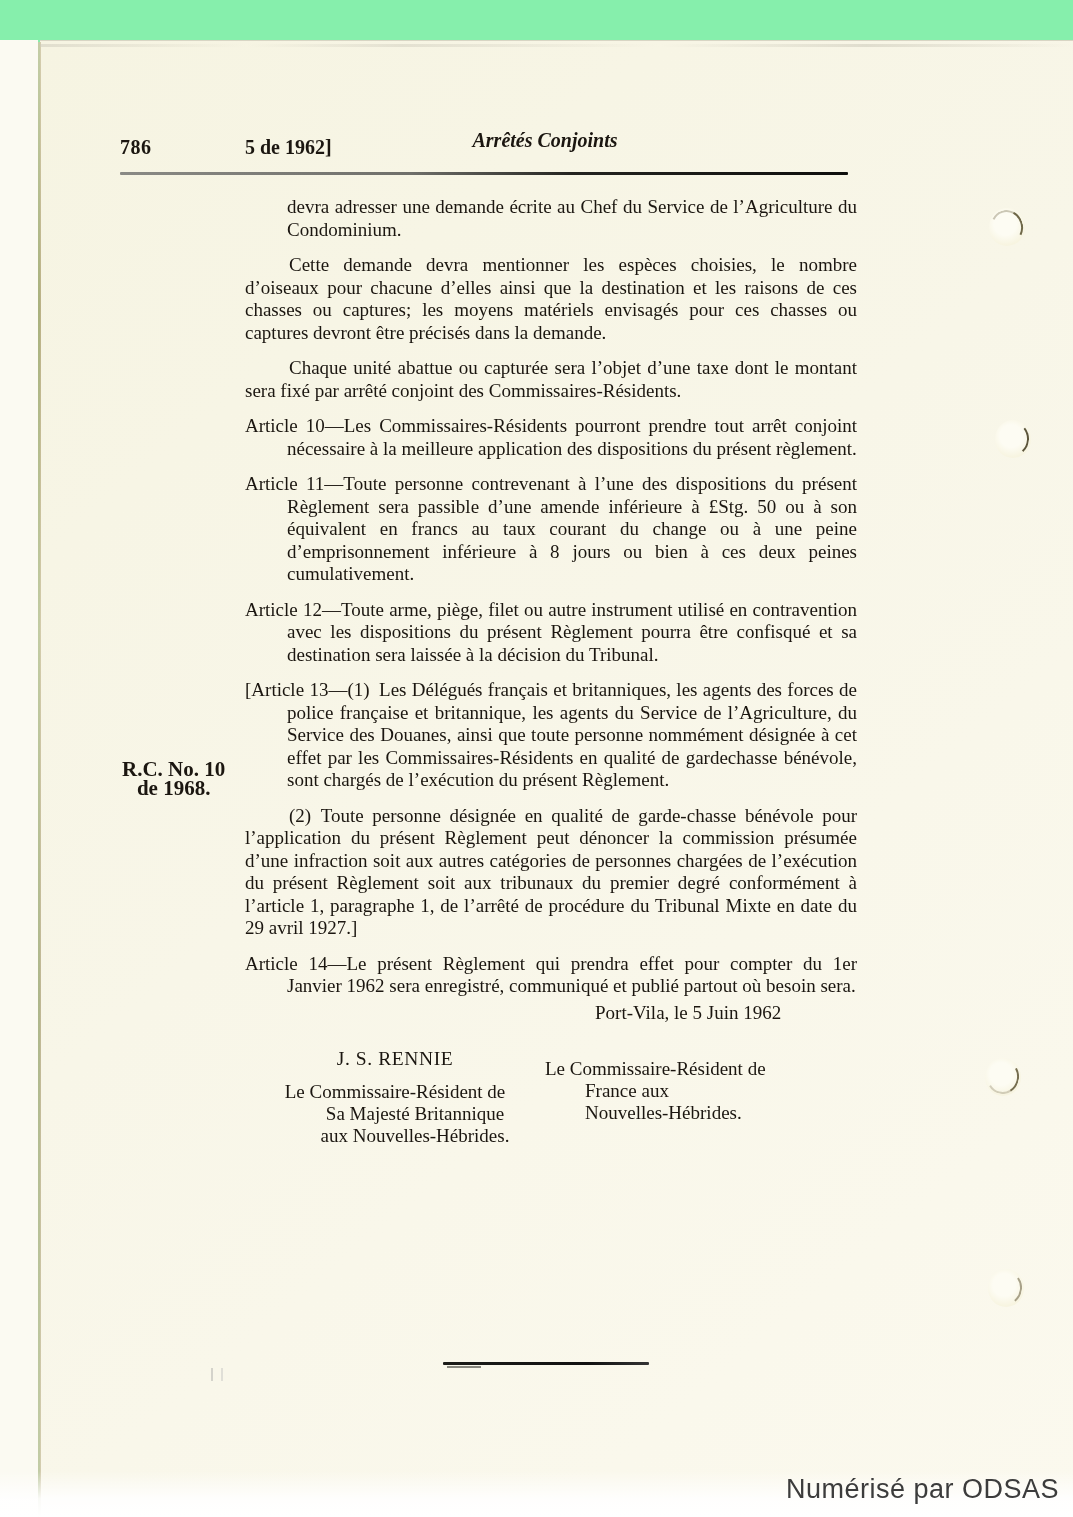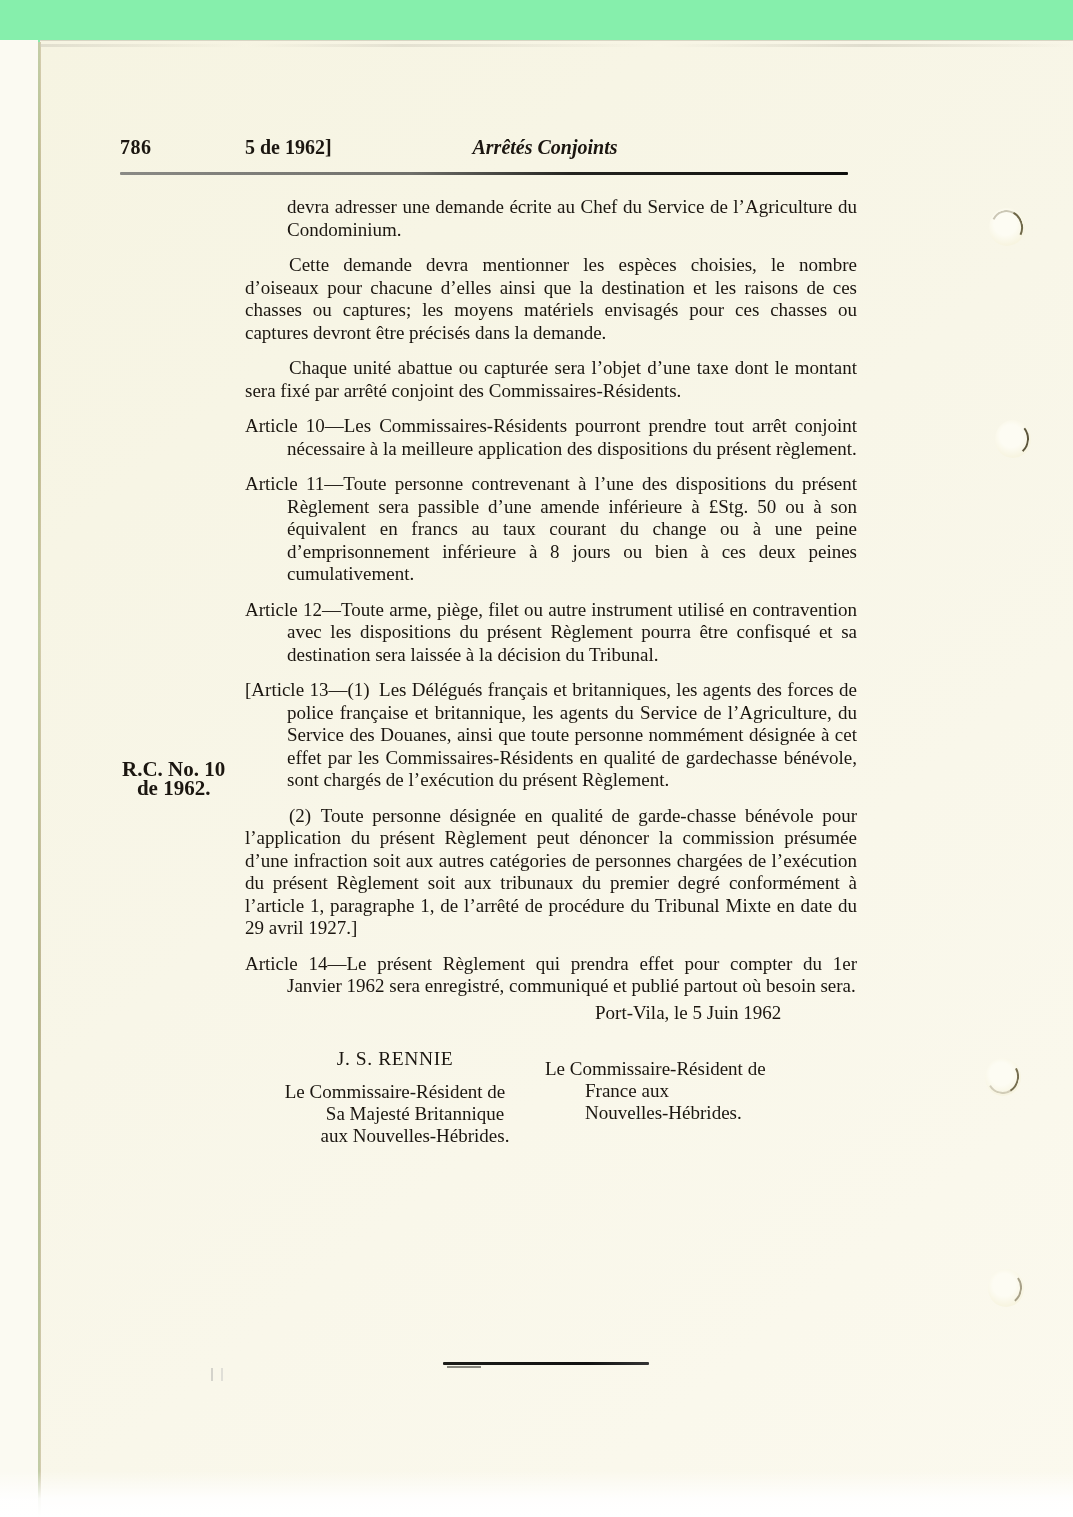--- a/index.html
+++ b/index.html
@@ -29,21 +29,21 @@
   }
   .top-smudge{
     position:absolute;left:40px;top:44px;right:0;height:3px;
     background:linear-gradient(to right,#cfccbd 0%,rgba(207,204,189,0) 20%,#d4d1c2 35%,rgba(212,209,194,0) 60%,#ccc9ba 80%,rgba(204,201,186,0) 100%);
     opacity:.55;
   }
 
   
   .pagenum{position:absolute;left:120px;top:136px;font-size:20px;font-weight:700;letter-spacing:.5px;}
   .issue{position:absolute;left:245px;top:136px;font-size:20px;font-weight:700;}
-  .running-title{position:absolute;left:455px;top:136px;width:180px;text-align:center;font-size:20px;font-weight:700;font-style:italic;}
+  .running-title{position:absolute;left:455px;top:129px;width:180px;text-align:center;font-size:20px;font-weight:700;font-style:italic;}
   .header-rule{
     position:absolute;left:120px;top:172px;width:728px;height:3px;
     background:linear-gradient(to right,#8a8a85 0%,#6f6f6a 40%,#242420 62%,#0e0e0c 100%);
     border-radius:1px;
   }
 
   
   .margin-note{position:absolute;left:122px;top:760px;font-size:21px;font-weight:700;line-height:19px;text-align:center;}
 
   
@@ -116,21 +116,21 @@
   <div class="fold-line"></div>
   <div class="top-smudge"></div>
 
   <div class="pagenum">786</div>
   <div class="issue">5 de 1962]</div>
   <div class="running-title">Arrêtés Conjoints</div>
   <div class="header-rule"></div>
 
   <div class="margin-note">
     <div>R.C. No. 10</div>
-    <div>de 1962.</div>
+    <div>de 1968.</div>
   </div>
 
   <div class="content">
     <div class="blk cont">devra adresser une demande écrite au Chef du Service de l’Agriculture du Condominium.</div>
     <div class="blk ind">Cette demande devra mentionner les espèces choisies, le nombre d’oiseaux pour chacune d’elles ainsi que la destination et les raisons de ces chasses ou captures; les moyens matériels envisagés pour ces chasses ou captures devront être précisés dans la demande.</div>
     <div class="blk ind">Chaque unité abattue ou capturée sera l’objet d’une taxe dont le montant sera fixé par arrêté conjoint des Commissaires-Résidents.</div>
     <div class="blk art">Article 10—Les Commissaires-Résidents pourront prendre tout arrêt conjoint nécessaire à la meilleure application des dispositions du présent règlement.</div>
     <div class="blk art">Article 11—Toute personne contrevenant à l’une des dispositions du présent Règlement sera passible d’une amende inférieure à £Stg. 50 ou à son équivalent en francs au taux courant du change ou à une peine d’emprisonnement inférieure à 8 jours ou bien à ces deux peines cumulativement.</div>
     <div class="blk art">Article 12—Toute arme, piège, filet ou autre instrument utilisé en contravention avec les dispositions du présent Règlement pourra être confisqué et sa destination sera laissée à la décision du Tribunal.</div>
     <div class="blk art">[Article 13—(1) Les Délégués français et britanniques, les agents des forces de police française et britannique, les agents du Service de l’Agriculture, du Service des Douanes, ainsi que toute personne nommément désignée à cet effet par les Commissaires-Résidents en qualité de gardechasse bénévole, sont chargés de l’exécution du présent Règlement.</div>
@@ -162,14 +162,15 @@
   <div class="rule-blob"></div>
 
   <div class="hole hole1"></div>
   <div class="hole hole2"></div>
   <div class="hole hole3"></div>
   <div class="hole hole4"></div>
 
   <div class="stray-mark"></div>
 
   <div class="bottom-fade"></div>
+  <div class="watermark">Numérisé par ODSAS</div>
 
 </div>
 
 </body></html>

